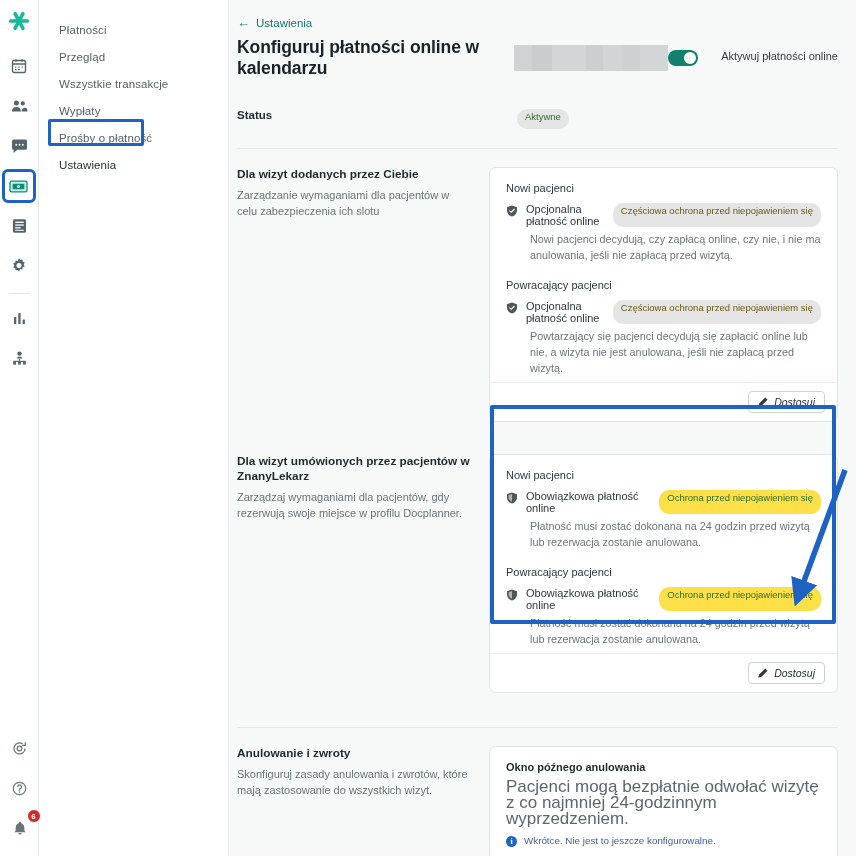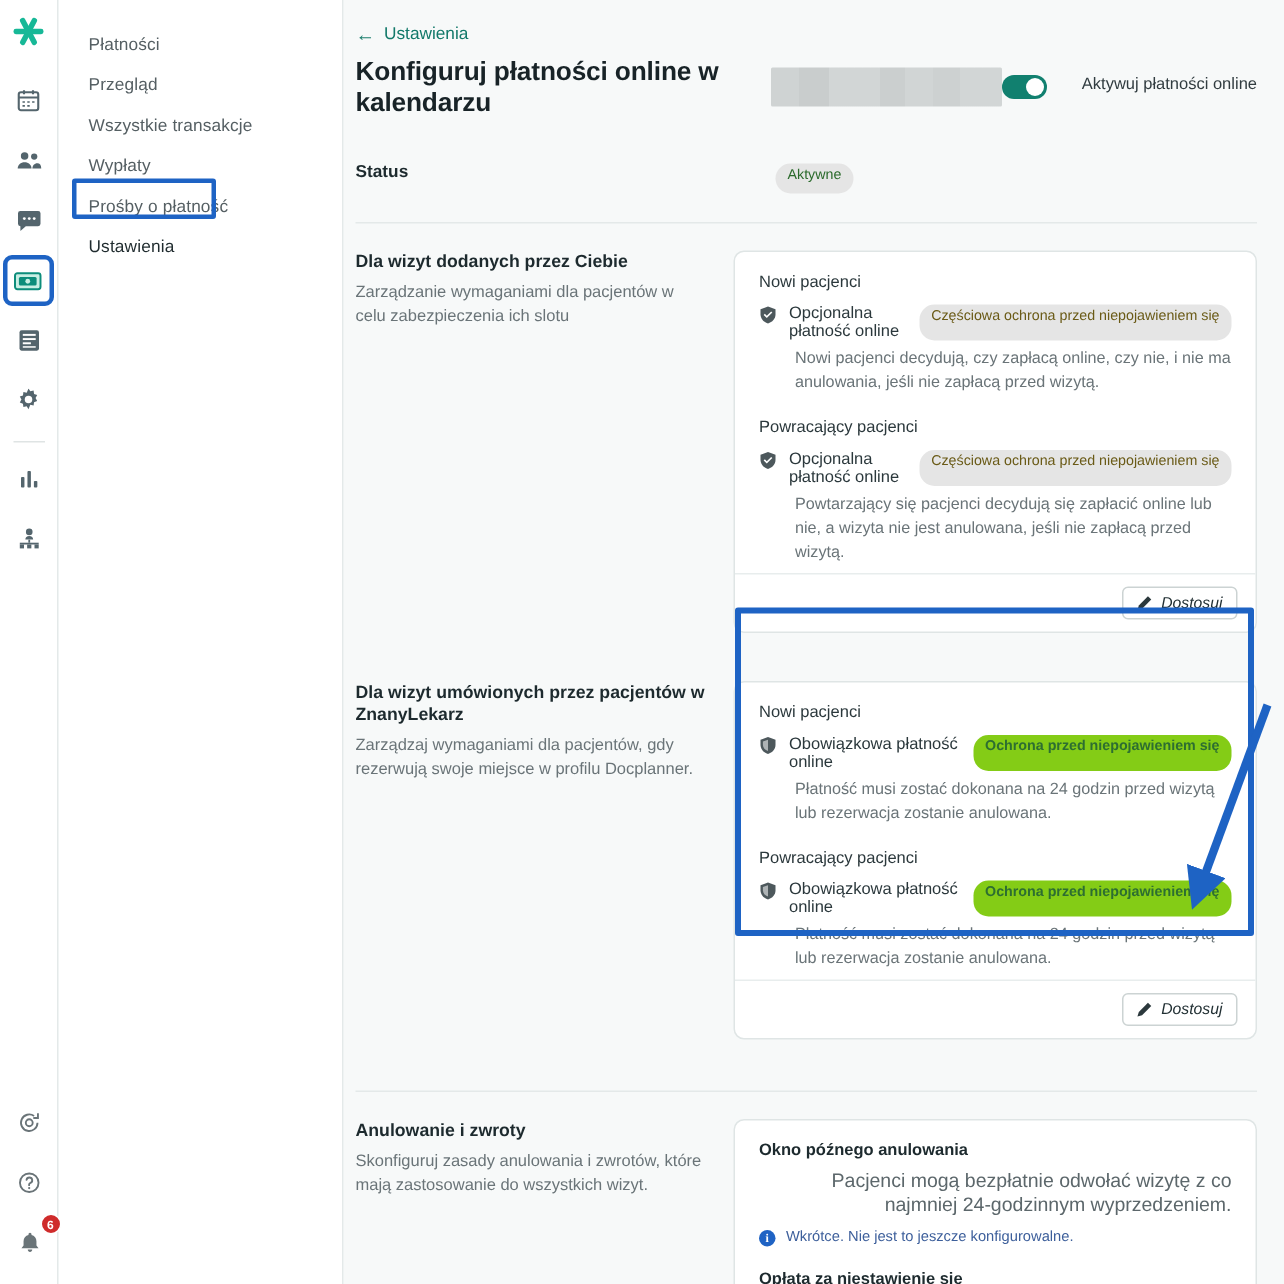--- a/index.html
+++ b/index.html
@@ -86,21 +86,21 @@
   }
   .toggle-label { font-size: 11px; color: #313c40; white-space: nowrap; }
 
   .status-row { display: flex; margin-top: 30px; height: 20px; gap: 28px; }
   .status-key { font-size: 11.5px; font-weight: bold; color: #1d2a2e; width: 252px; }
   .pill {
     display: inline-block; padding: 2px 8px; border-radius: 10px;
     font-size: 9.5px; line-height: 12px; white-space: nowrap;
   }
   .pill-green-soft { background: #e5e5e5; color: #2b6b2c; }
-  .pill-green { background: #84cc16; color: #2d6e31; font-weight: bold; }
+  .pill-green { background: #fde047; color: #2d6e31; }
   .pill-yellow { background: #e5e5e5; color: #6a5a16; }
 
   .hr { height: 1px; background: #e4e9e9; margin: 19px 0 0 0; }
 
   
   .section { display: flex; margin-top: 18px; align-items: flex-start; }
   .sec-left { width: 252px; flex: 0 0 252px; padding-right: 18px; }
   .sec-title { font-size: 11.8px; font-weight: bold; color: #1d2a2e; line-height: 15px; }
   .sec-desc { font-size: 11px; color: #6a7478; line-height: 16px; margin-top: 5px; }
 
@@ -127,21 +127,21 @@
   }
   .pencil { width: 10px; height: 10px; color: #2b383c; }
 
   .info-line { display: flex; align-items: flex-start; gap: 7px; margin-top: 8px; }
   .info-dot {
     width: 11px; height: 11px; border-radius: 50%; background: #1f63c4;
     color: #fff; font-size: 8px; line-height: 11px; text-align: center;
     flex: 0 0 11px; margin-top: 1px; font-weight: bold; font-family: "Liberation Serif", serif;
   }
   .info-text { font-size: 9.8px; color: #3d5f9b; }
-  .para { font-size: 13px; color: #5c676b; line-height: 16px; margin-top: 6px; text-align: right; }
+  .para { font-size: 17px; color: #5c676b; line-height: 16px; margin-top: 6px; }
   .sub-h { font-size: 11px; font-weight: bold; color: #1d2a2e; margin-top: 16px; }
 
   
   .highlight-card {
     position: absolute; left: 490px; top: 405px; width: 346px; height: 219px;
     border: 4px solid #1e63c4; border-radius: 2px; pointer-events: none; z-index: 5;
   }
   .arrow-svg { position: absolute; left: 0; top: 0; width: 856px; height: 856px; pointer-events: none; z-index: 6; }
 </style>
 </head>

